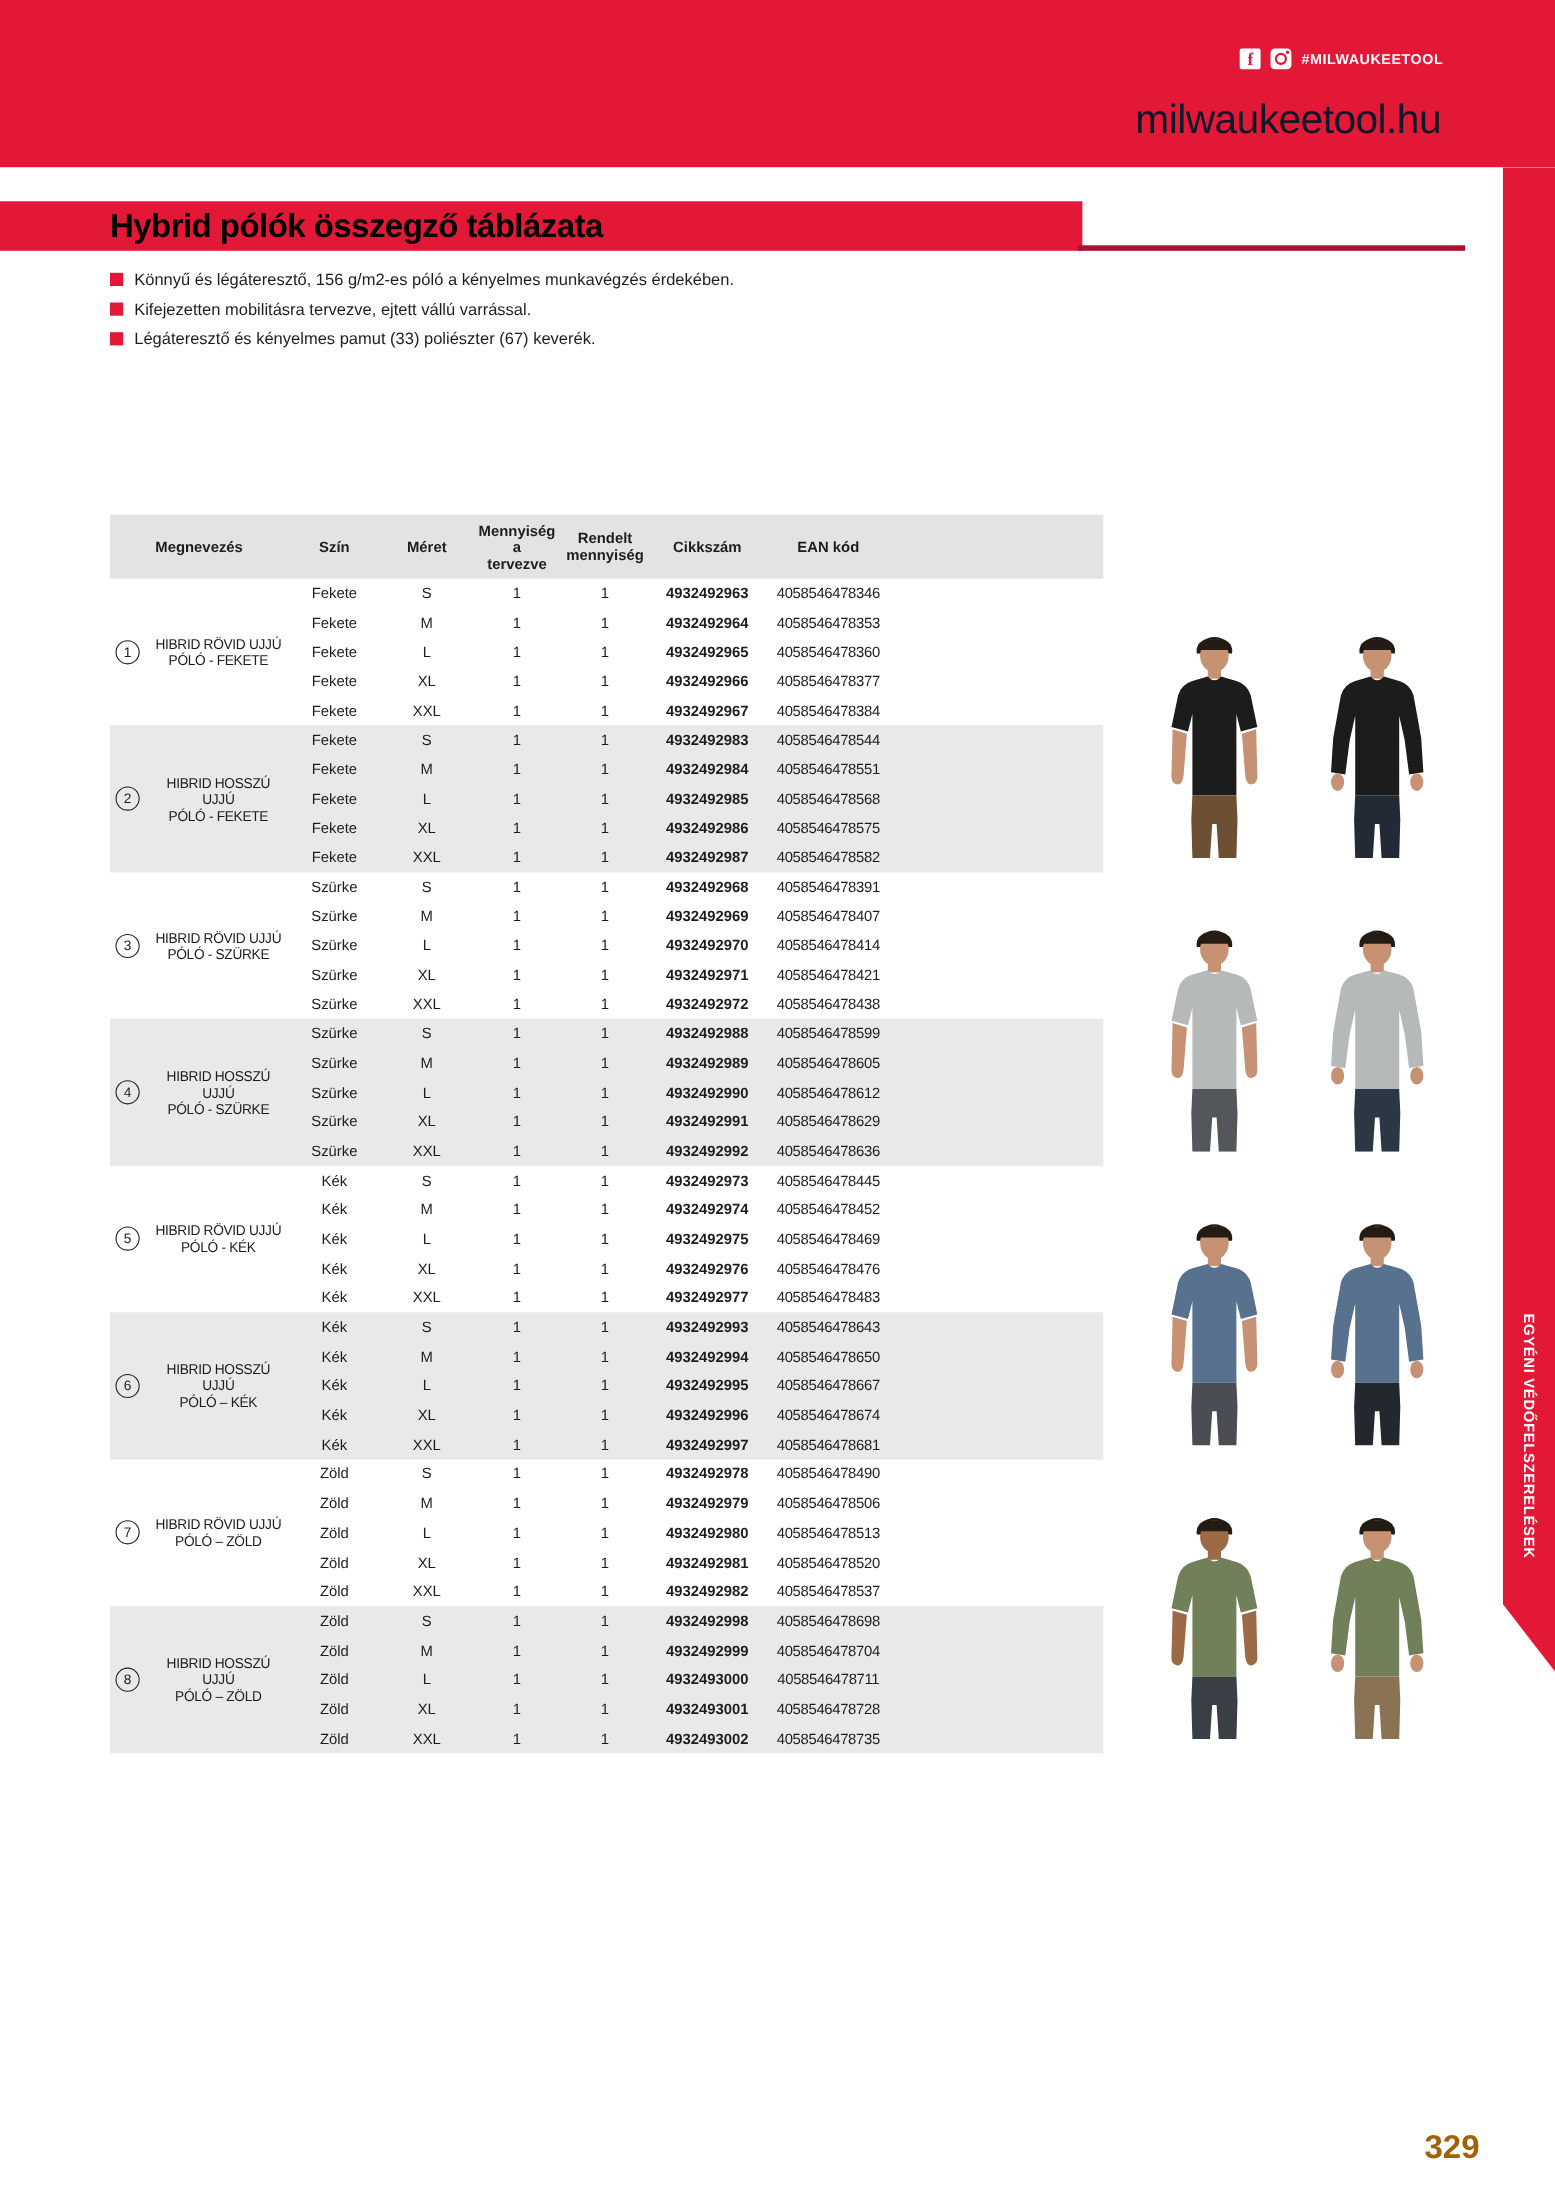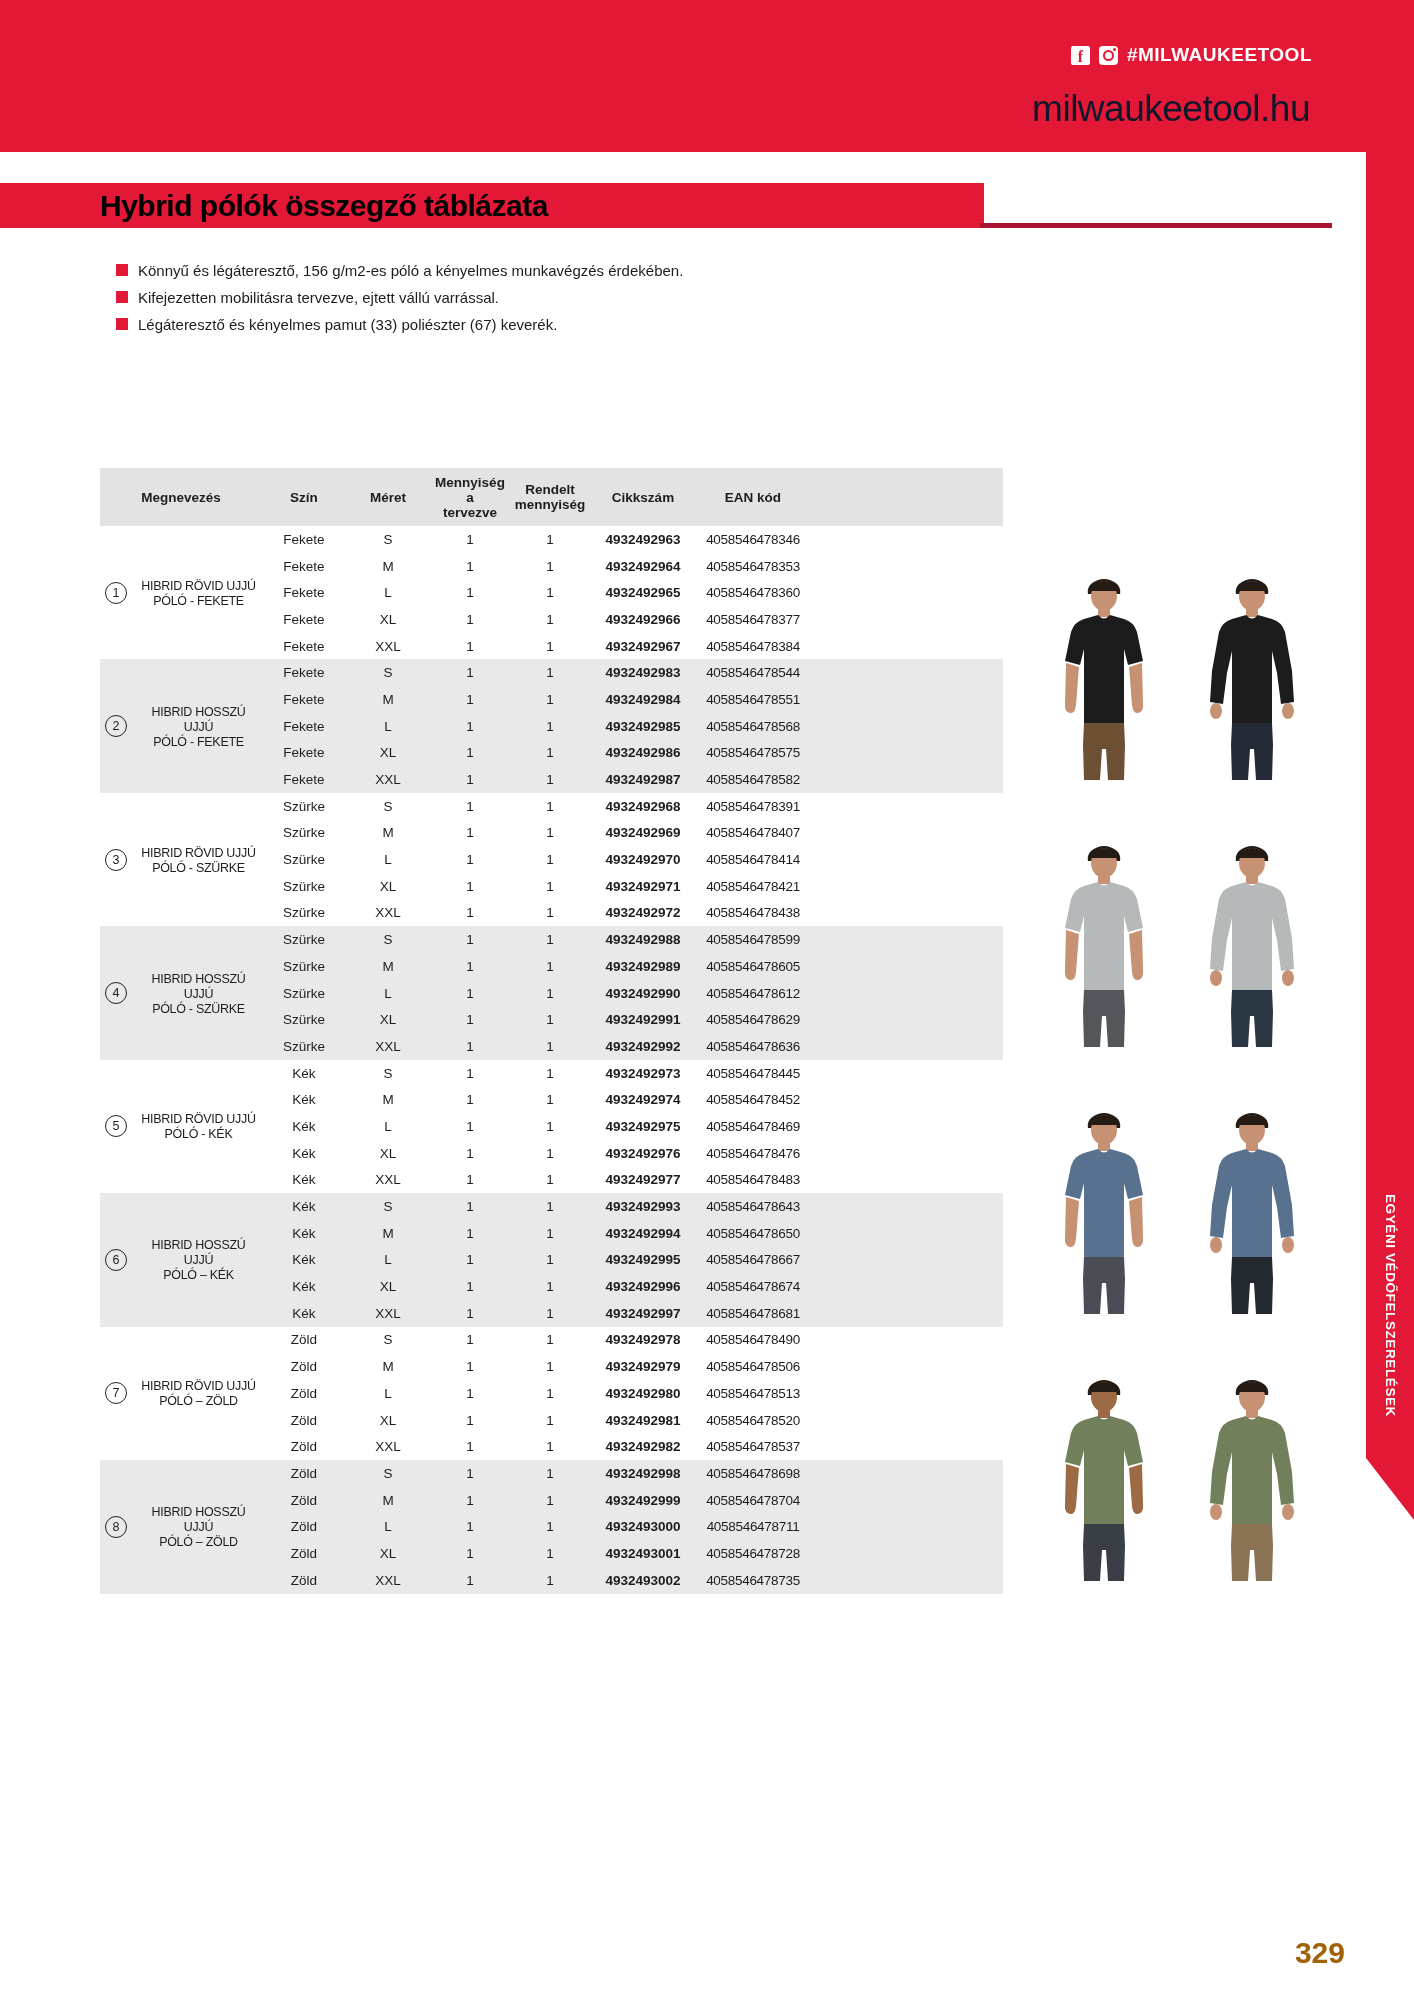--- a/index.html
+++ b/index.html
@@ -7,30 +7,30 @@
   .page{position:relative;width:1414px;height:2000px;background:#ffffff;overflow:hidden;}
 
   
   .banner{position:absolute;left:0;top:0;width:1414px;height:152px;background:var(--red);}
   .social-row{position:absolute;top:44px;right:102px;display:flex;align-items:center;gap:9px;}
   .fb-icon{width:19px;height:19px;background:#ffffff;border-radius:2px;display:flex;align-items:flex-end;justify-content:center;}
   .fb-icon span{color:var(--red);font-weight:bold;font-size:16px;line-height:17px;font-family:"Liberation Serif",serif;}
   .ig-icon{width:19px;height:19px;background:#ffffff;border-radius:4px;position:relative;}
   .ig-icon::before{content:"";position:absolute;left:4px;top:4px;width:11px;height:11px;border:2px solid var(--red);border-radius:50%;box-sizing:border-box;}
   .ig-icon::after{content:"";position:absolute;right:2px;top:2px;width:3px;height:3px;background:var(--red);border-radius:50%;}
-  .hashtag{color:#ffffff;font-weight:bold;font-size:19px;letter-spacing:0.5px;}
+  .hashtag{color:#ffffff;font-weight:bold;font-size:13px;letter-spacing:0.5px;}
   .site{position:absolute;top:88px;right:104px;color:#0f172a;font-weight:normal;font-size:37px;letter-spacing:-0.5px;}
 
   
   .title-bar{position:absolute;left:0;top:183px;width:984px;height:45px;background:var(--red);display:flex;align-items:center;}
   .title-bar span{padding-left:100px;color:#000000;font-weight:bold;font-size:30px;letter-spacing:-0.5px;}
   .title-line{position:absolute;left:980px;top:223px;width:352px;height:5px;background:#a91230;}
 
   
-  .bullets{position:absolute;left:100px;top:246px;list-style:none;margin:16px;padding:0;}
+  .bullets{position:absolute;left:100px;top:246px;list-style:none;margin:0;padding:0;}
   .bullets li{display:flex;align-items:flex-start;gap:10px;margin-bottom:9px;font-size:15px;line-height:18px;color:#1d1d1b;}
   .bullet-sq{flex:0 0 auto;width:12px;height:12px;margin-top:2px;background:var(--red);}
 
   
   .tablewrap{position:absolute;left:100px;top:468px;width:903px;font-size:13.5px;}
   .thead{display:flex;align-items:center;height:58px;background:#e3e3e3;font-weight:bold;}
   .thead .cell{text-align:center;line-height:15px;}
   .cell{flex:0 0 auto;}
   .c-name{width:162px;}
   .c-color{width:84px;}

